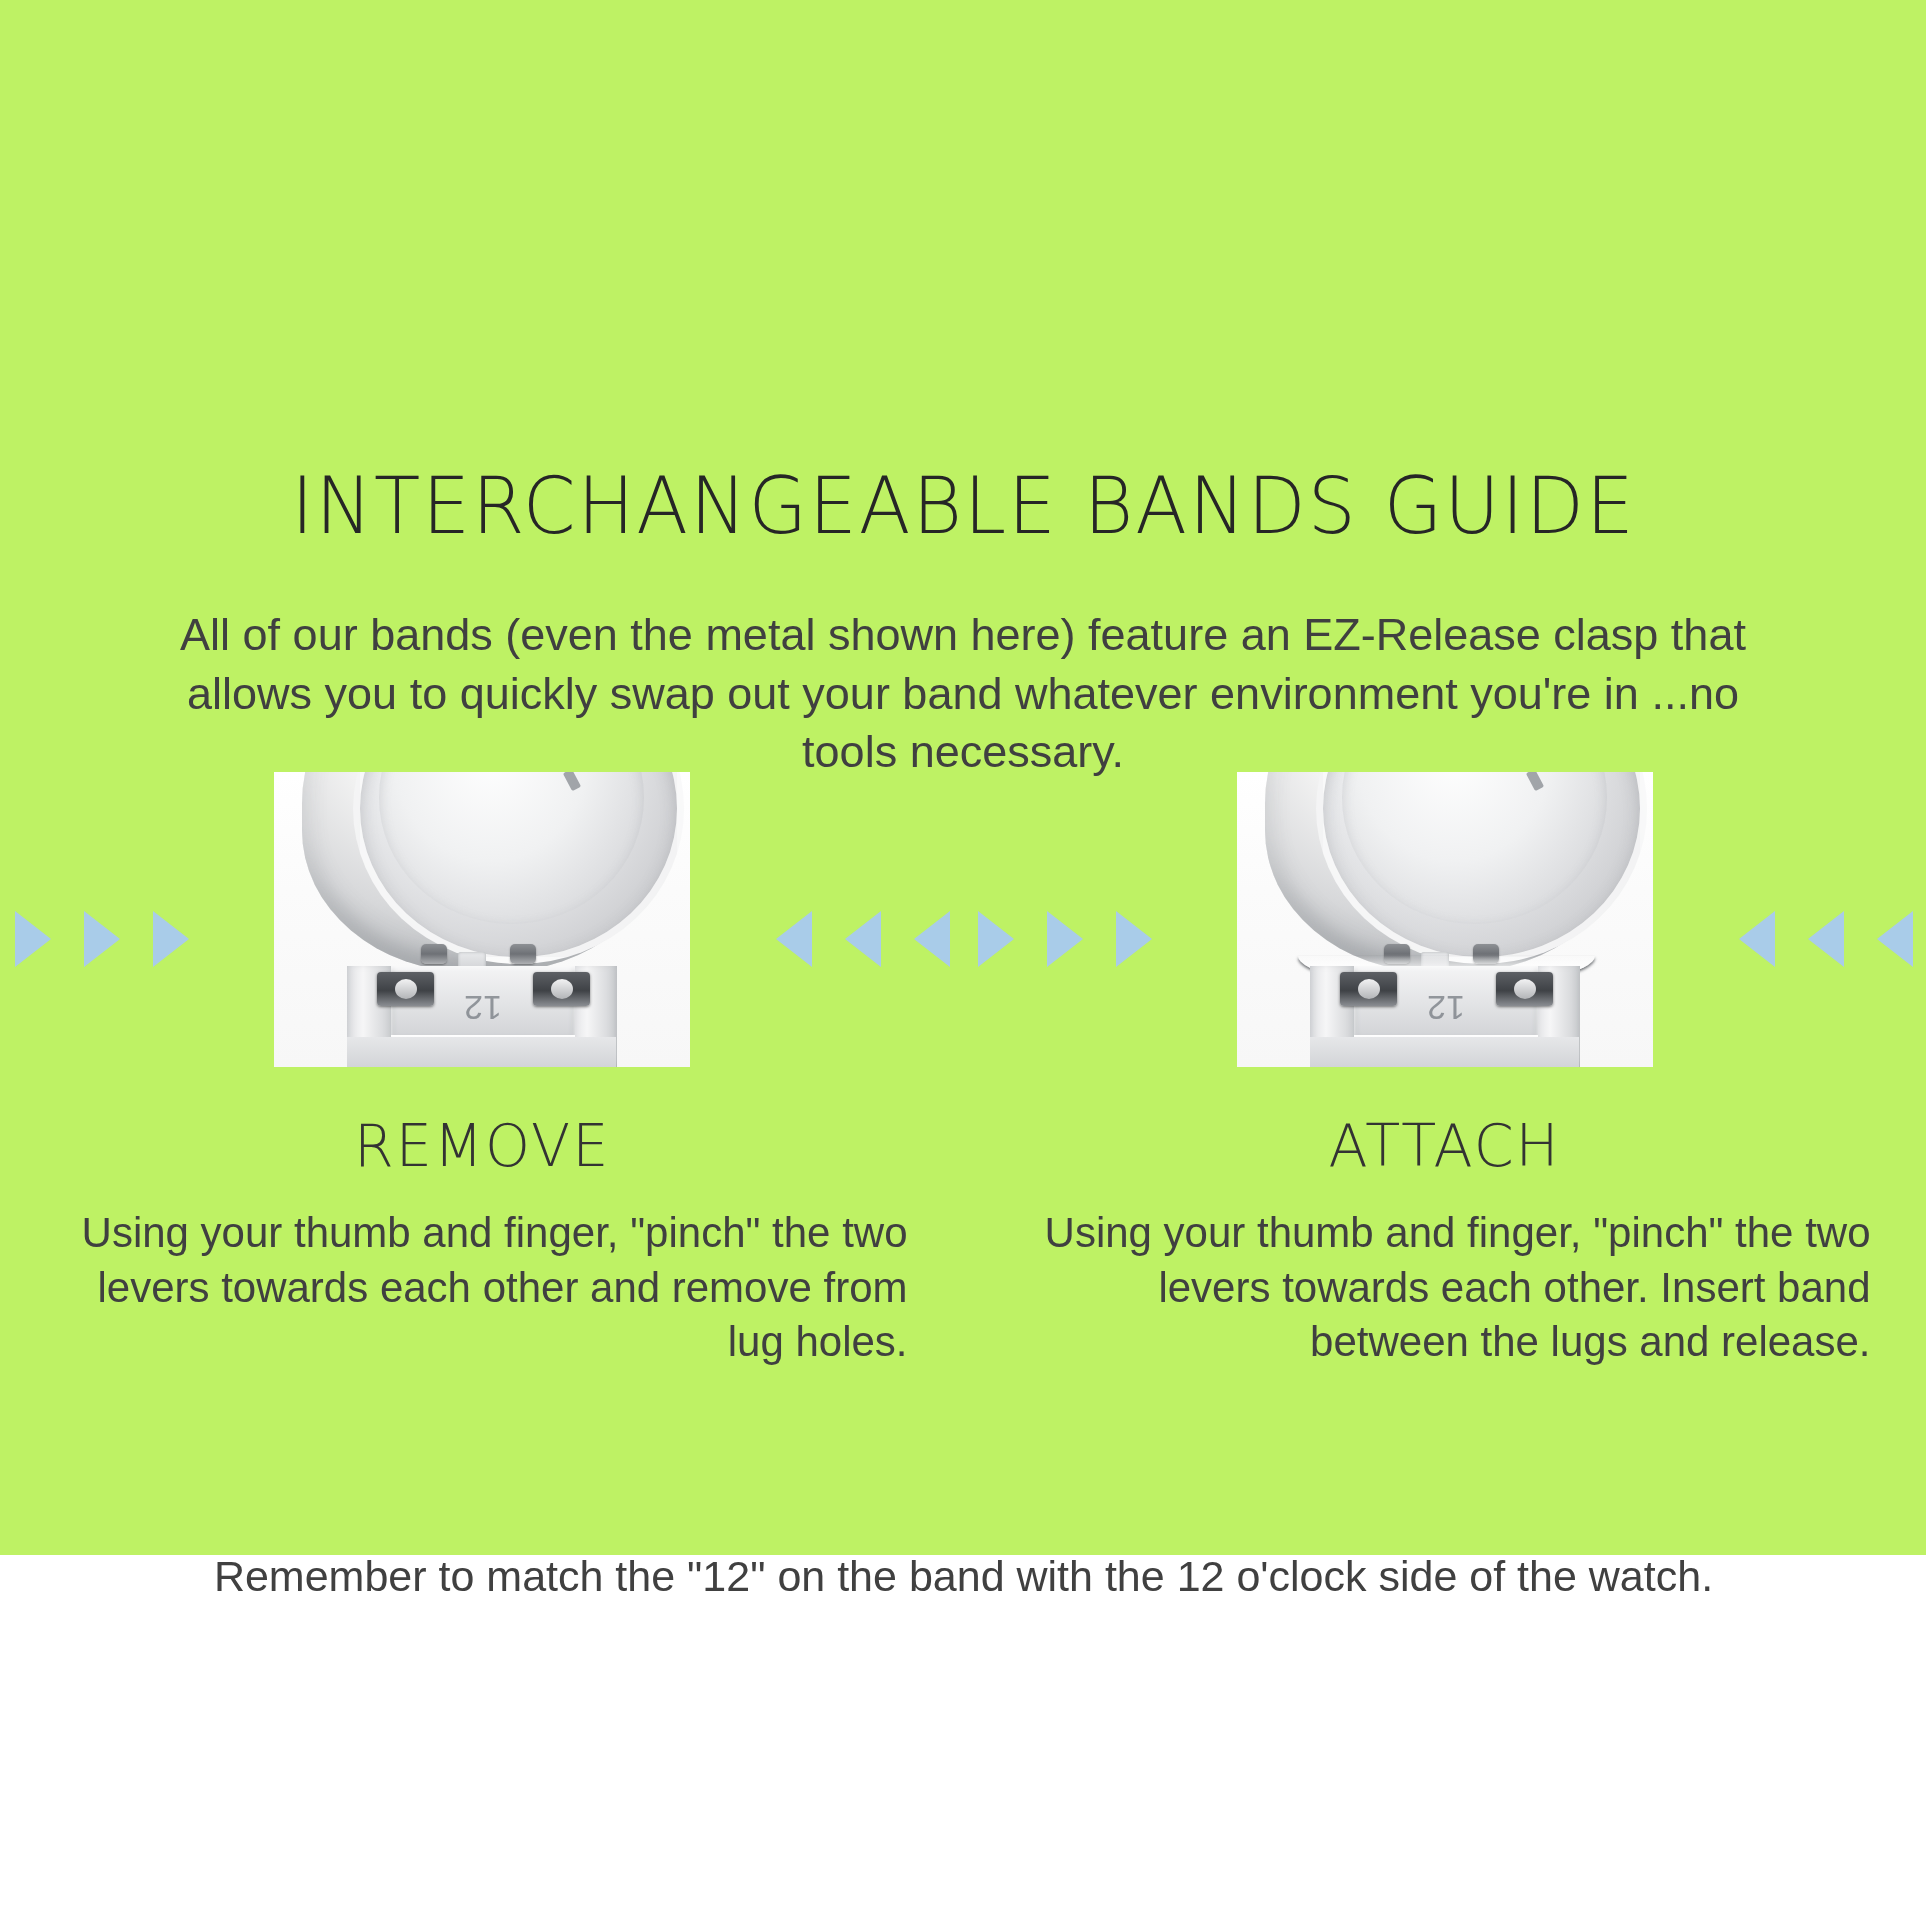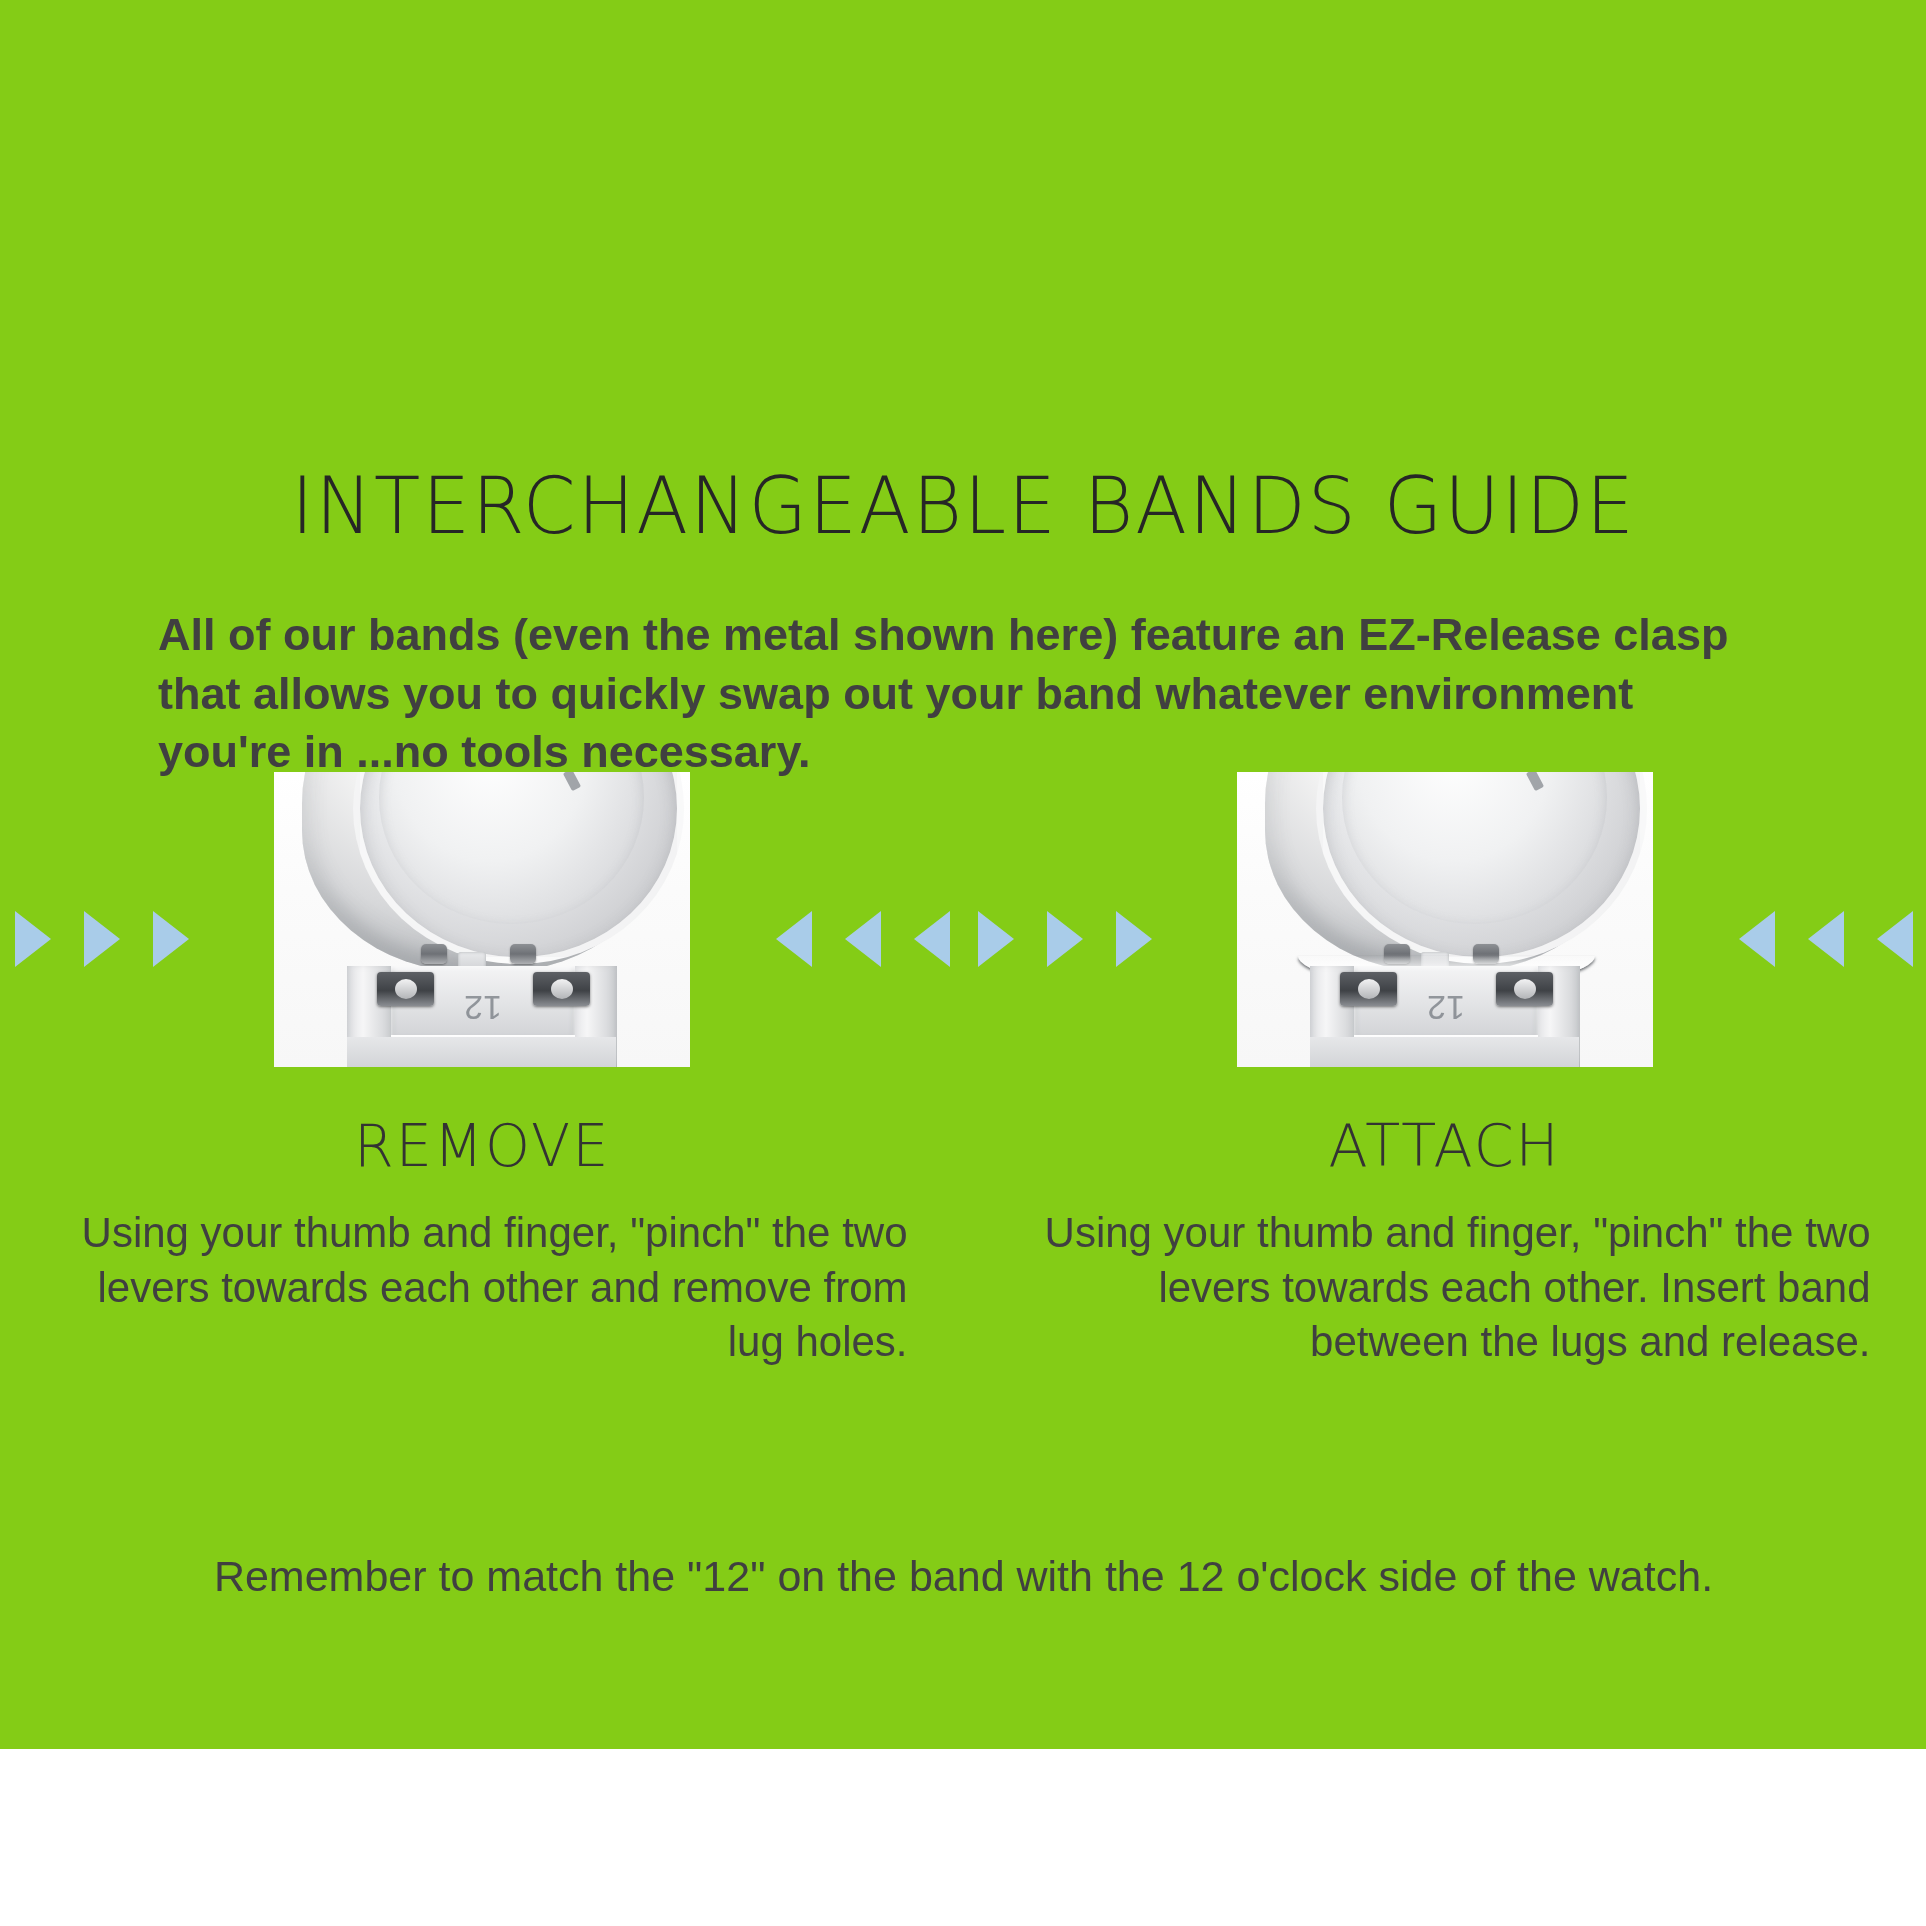--- a/index.html
+++ b/index.html
@@ -10,22 +10,22 @@
   body {
     width: 1927px;
     height: 1927px;
     font-family: "Liberation Sans", sans-serif;
     color: #3d3d3d;
     overflow: hidden;
   }
   .page {
     position: relative;
     width: 1927px;
-    height: 1749px;
-    background: #84cc16;
+    height: 1555px;
+    background: #bef264;
   }
 
   
   .title {
     position: absolute;
     top: 467px;
     left: 0;
     width: 1927px;
     text-align: center;
     font-size: 78px;
@@ -36,24 +36,24 @@
     font-family: "DejaVu Sans", sans-serif;
     transform: scaleX(0.97);
   }
 
   
   .intro {
     position: absolute;
     top: 606px;
     left: 158px;
     width: 1610px;
-    text-align: left;
+    text-align: center;
     font-size: 45px;
     line-height: 1.30;
-    font-weight: 700;
+    font-weight: 400;
     color: #404040;
   }
 
   
   .panels {
     position: absolute;
     top: 772px;
     left: 0;
     width: 1927px;
     display: flex;

